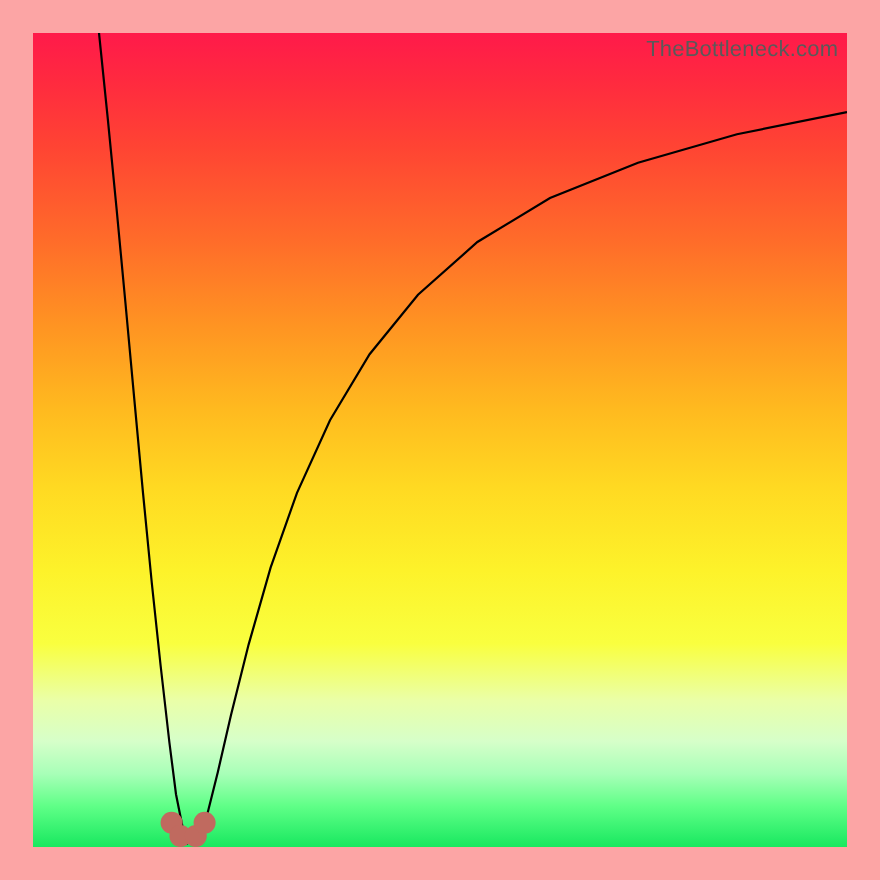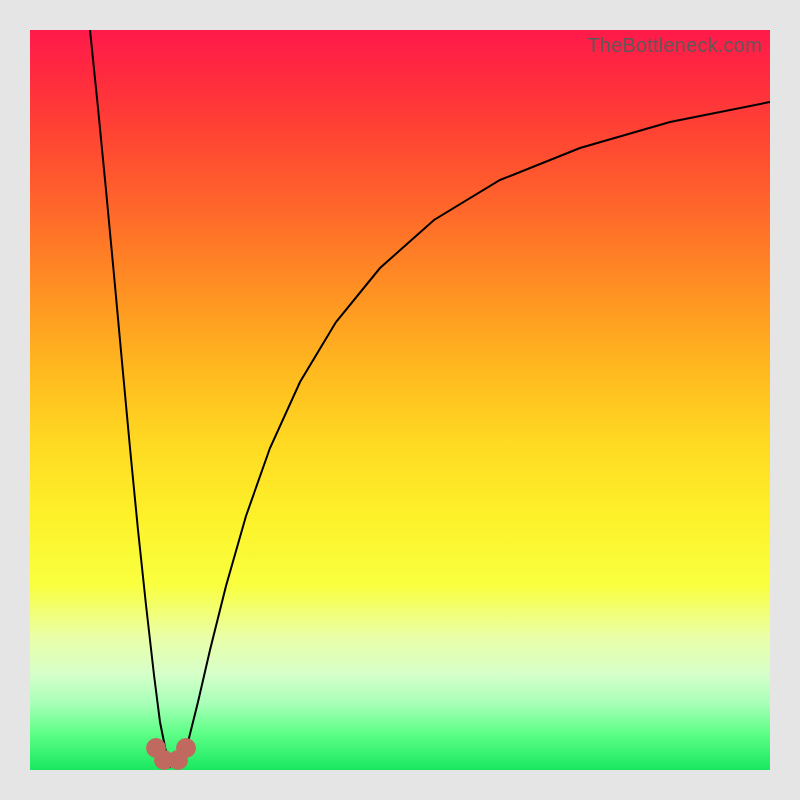--- a/index.html
+++ b/index.html
@@ -10,21 +10,21 @@
     overflow: hidden;
     background: #000;
     font-family: Arial, Helvetica, sans-serif;
   }
   .frame {
     position: absolute;
     left: 0;
     top: 0;
     width: 800px;
     height: 800px;
-    background: #e5e5e5;
+    background: #fca5a5;
   }
   .plot-area {
     position: absolute;
     left: 30px;
     top: 30px;
     width: 740px;
     height: 740px;
     overflow: hidden;
   }
   .gradient-bg {

